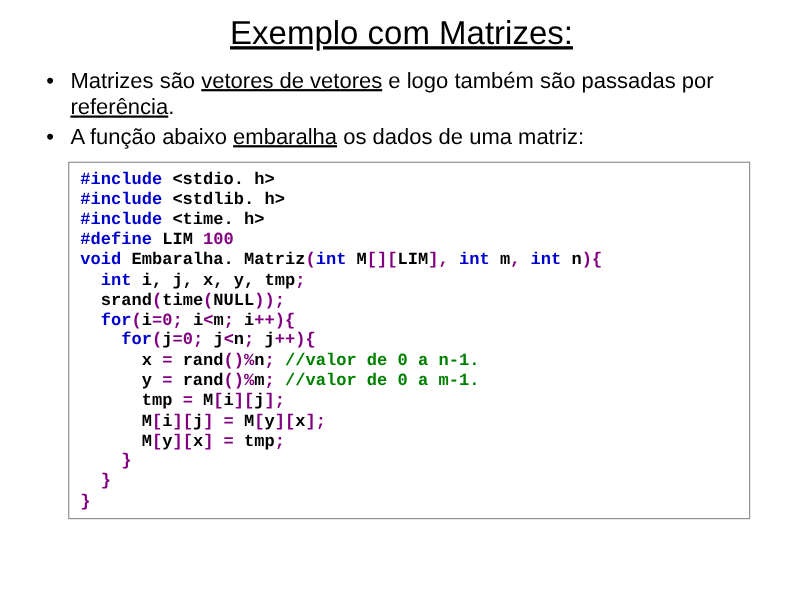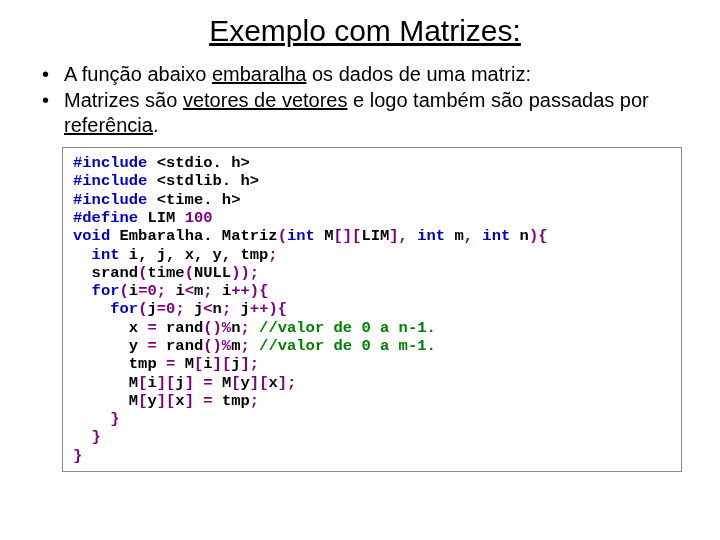--- a/index.html
+++ b/index.html
@@ -62,24 +62,24 @@
 </style>
 </head>
 <body>
 
 <div class="slide">
 
   <h1 class="title">Exemplo com Matrizes:</h1>
 
   <ul class="bullets">
     <li>
-      <span>A função abaixo </span><span class="u">embaralha</span><span> os dados de uma matriz:</span>
+      <span>Matrizes são </span><span class="u">vetores de vetores</span><span> e logo também são passadas por </span><span class="u">referência</span><span>.</span>
     </li>
     <li>
-      <span>Matrizes são </span><span class="u">vetores de vetores</span><span> e logo também são passadas por </span><span class="u">referência</span><span>.</span>
+      <span>A função abaixo </span><span class="u">embaralha</span><span> os dados de uma matriz:</span>
     </li>
   </ul>
 
   <div class="codebox"><span class="kw">#include </span><span class="lib">&lt;stdio. h&gt;</span>
 <span class="kw">#include </span><span class="lib">&lt;stdlib. h&gt;</span>
 <span class="kw">#include </span><span class="lib">&lt;time. h&gt;</span>
 <span class="kw">#define </span><span class="norm">LIM </span><span class="num">100</span>
 <span class="kw">void </span><span class="fn">Embaralha. Matriz</span><span class="op">(</span><span class="kw">int </span><span class="norm">M</span><span class="op">[][</span><span class="norm">LIM</span><span class="op">], </span><span class="kw">int </span><span class="norm">m</span><span class="op">, </span><span class="kw">int </span><span class="norm">n</span><span class="op">){</span>
 <span>  </span><span class="kw">int </span><span class="norm">i, j, x, y, tmp</span><span class="op">;</span>
 <span>  </span><span class="norm">srand</span><span class="op">(</span><span class="norm">time</span><span class="op">(</span><span class="norm">NULL</span><span class="op">));</span>

